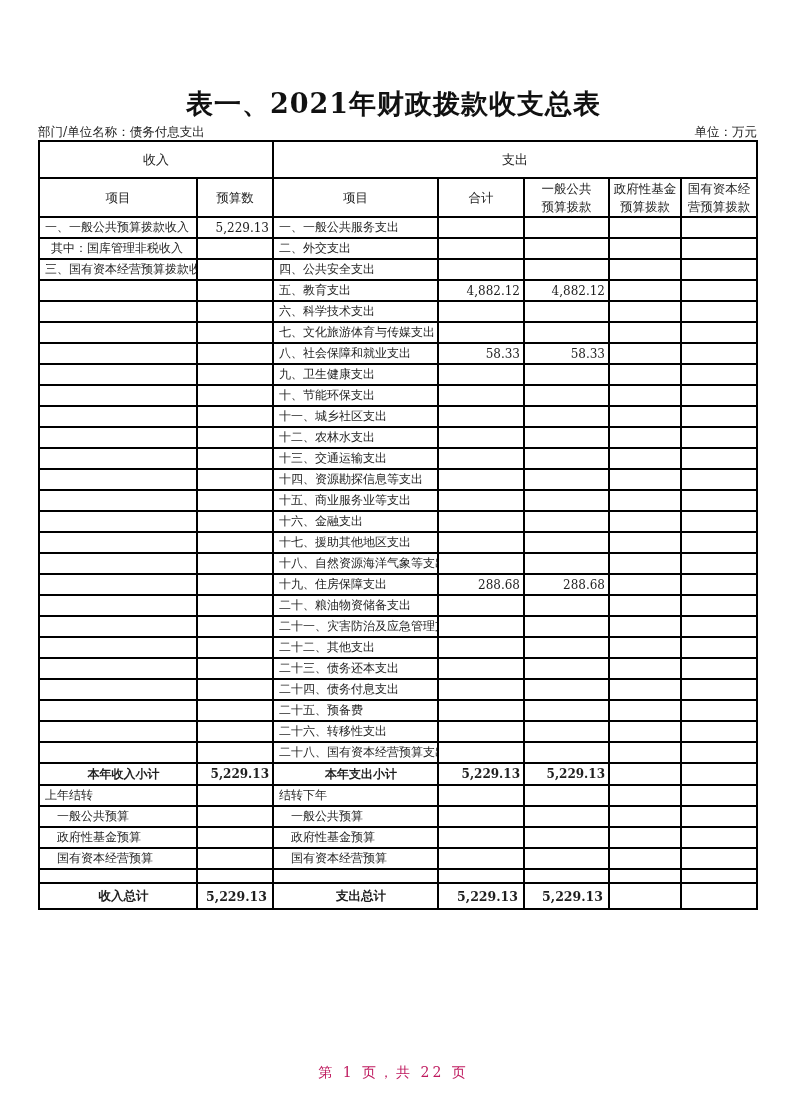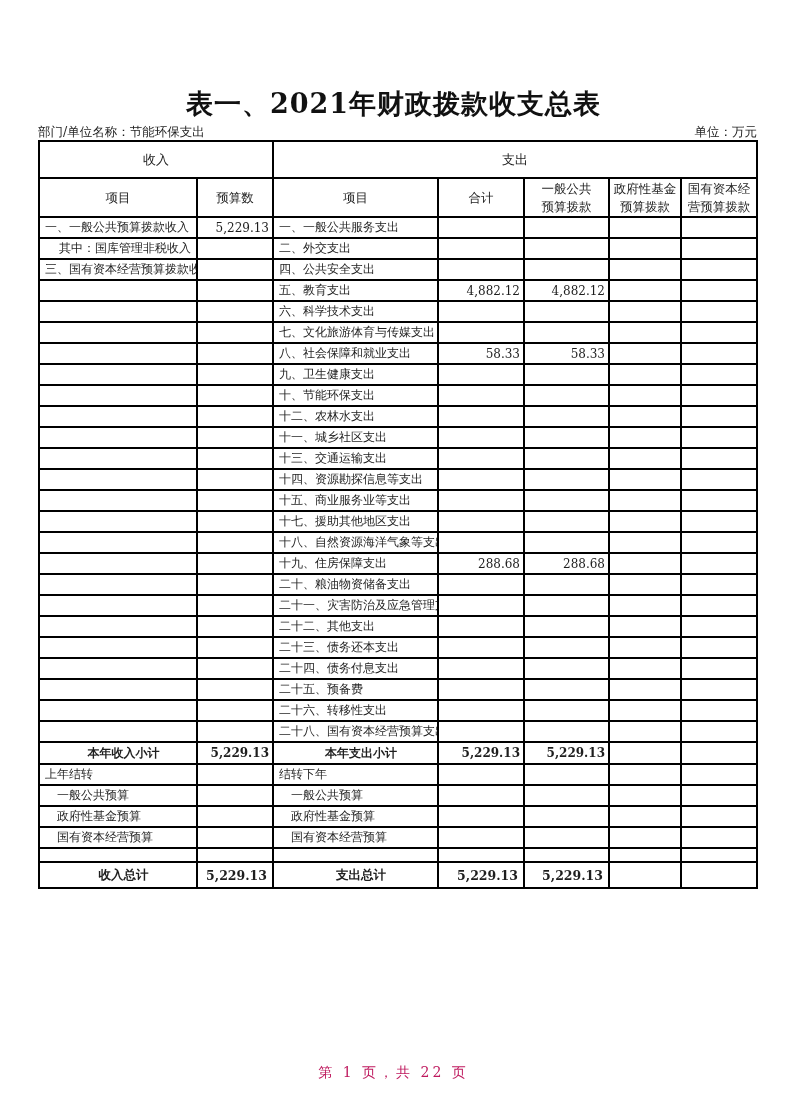--- a/index.html
+++ b/index.html
@@ -36,42 +36,42 @@
   .colhead-row th {
     height:37px; font-size:12.5px; text-align:center;
     white-space:pre-line; line-height:1.4; padding:0 2px;
   }
   .budget td {
     height:19px; font-size:12px; padding:0 3px;
     white-space:nowrap;
   }
   td.label { text-align:left; padding-left:5px; }
   td.num   { text-align:right; padding-right:3px; }
-  tr.indent-in td.c0 { padding-left:19px; }
+  tr.indent-in td.c0 { padding-left:11px; }
   tr.indent-both td.label { padding-left:17px; }
   tr.subtotal td { font-weight:bold; height:20px; }
   tr.subtotal td.label, tr.total td.label { text-align:center; padding-left:14px; }
   tr.total td { font-weight:bold; height:24px; font-size:12.5px; }
   tr.total td.num { padding-right:5px; }
   tr.gap td { height:12px; }
   .footer {
     position:absolute; top:1046px; left:0; width:100%;
     text-align:center; font-size:14px; letter-spacing:3px;
     color:#be185d;
   }
 </style>
 </head>
 <body>
 
 <div class="page">
 
   <h1 class="title">表一、2021年财政拨款收支总表</h1>
 
   <div class="meta">
-    <span>部门/单位名称：节能环保支出</span>
+    <span>部门/单位名称：债务付息支出</span>
     <span>单位：万元</span>
   </div>
 
   <table class="budget">
     <colgroup>
       <col style="width:158px">
         <col style="width:76px">
         <col style="width:165px">
       <col style="width:86px">
         <col style="width:85px">
@@ -174,57 +174,66 @@
           <td class="num c1"></td>
           <td class="label c2">十、节能环保支出</td>
           <td class="num c3"></td>
           <td class="num c4"></td>
           <td class="num c5"></td>
           <td class="num c6"></td>
         </tr>
         <tr>
           <td class="label c0"></td>
           <td class="num c1"></td>
+          <td class="label c2">十一、城乡社区支出</td>
+          <td class="num c3"></td>
+          <td class="num c4"></td>
+          <td class="num c5"></td>
+          <td class="num c6"></td>
+        </tr>
+        <tr>
+          <td class="label c0"></td>
+          <td class="num c1"></td>
           <td class="label c2">十二、农林水支出</td>
           <td class="num c3"></td>
           <td class="num c4"></td>
           <td class="num c5"></td>
           <td class="num c6"></td>
         </tr>
         <tr>
           <td class="label c0"></td>
           <td class="num c1"></td>
-          <td class="label c2">十一、城乡社区支出</td>
-          <td class="num c3"></td>
-          <td class="num c4"></td>
-          <td class="num c5"></td>
-          <td class="num c6"></td>
-        </tr>
-        <tr>
-          <td class="label c0"></td>
-          <td class="num c1"></td>
           <td class="label c2">十三、交通运输支出</td>
           <td class="num c3"></td>
           <td class="num c4"></td>
           <td class="num c5"></td>
           <td class="num c6"></td>
         </tr>
         <tr>
           <td class="label c0"></td>
           <td class="num c1"></td>
           <td class="label c2">十四、资源勘探信息等支出</td>
           <td class="num c3"></td>
           <td class="num c4"></td>
           <td class="num c5"></td>
           <td class="num c6"></td>
         </tr>
         <tr>
           <td class="label c0"></td>
           <td class="num c1"></td>
           <td class="label c2">十五、商业服务业等支出</td>
+          <td class="num c3"></td>
+          <td class="num c4"></td>
+          <td class="num c5"></td>
+          <td class="num c6"></td>
+        </tr>
+        <tr>
+          <td class="label c0"></td>
+          <td class="num c1"></td>
+          <td class="label c2">十六、金融支出</td>
           <td class="num c3"></td>
           <td class="num c4"></td>
           <td class="num c5"></td>
           <td class="num c6"></td>
         </tr>
         <tr>
           <td class="label c0"></td>
           <td class="num c1"></td>
           <td class="label c2">十七、援助其他地区支出</td>
           <td class="num c3"></td>

